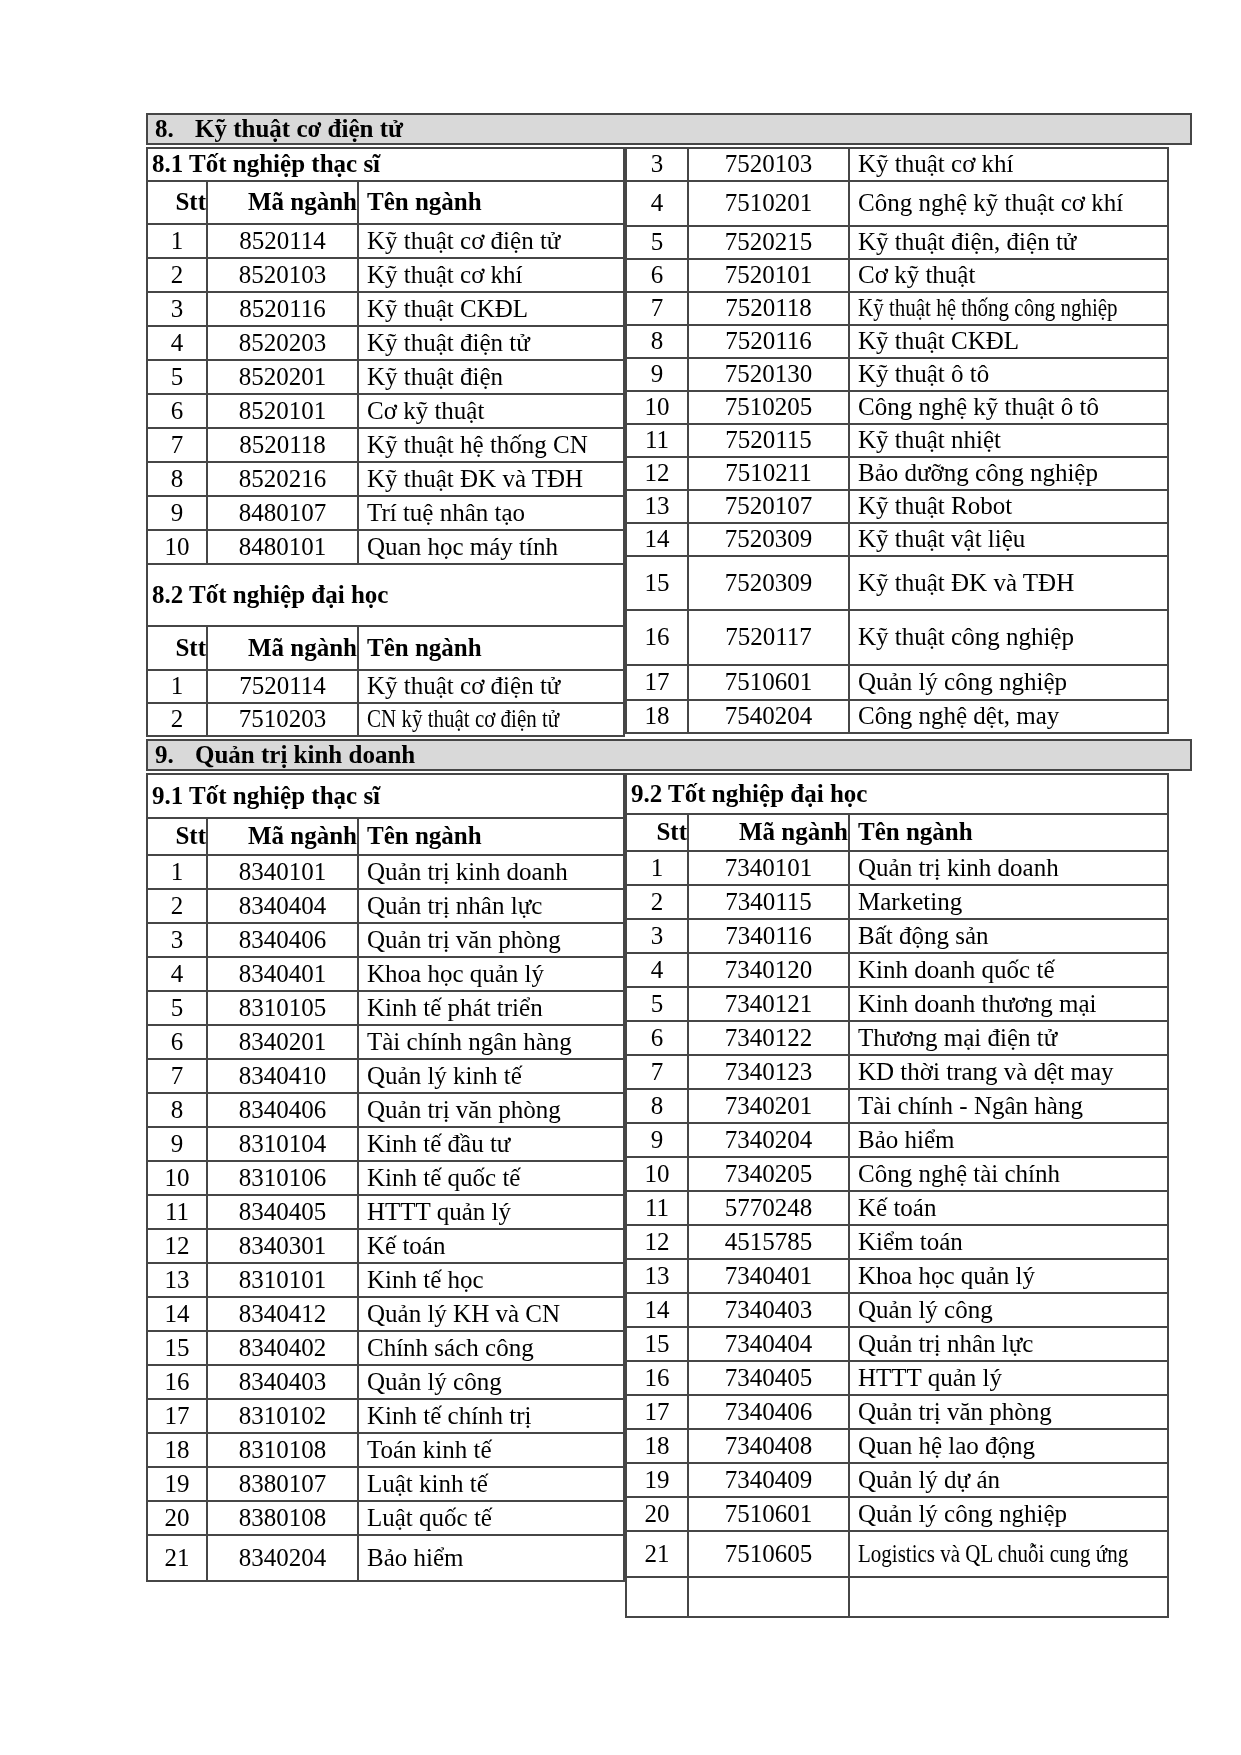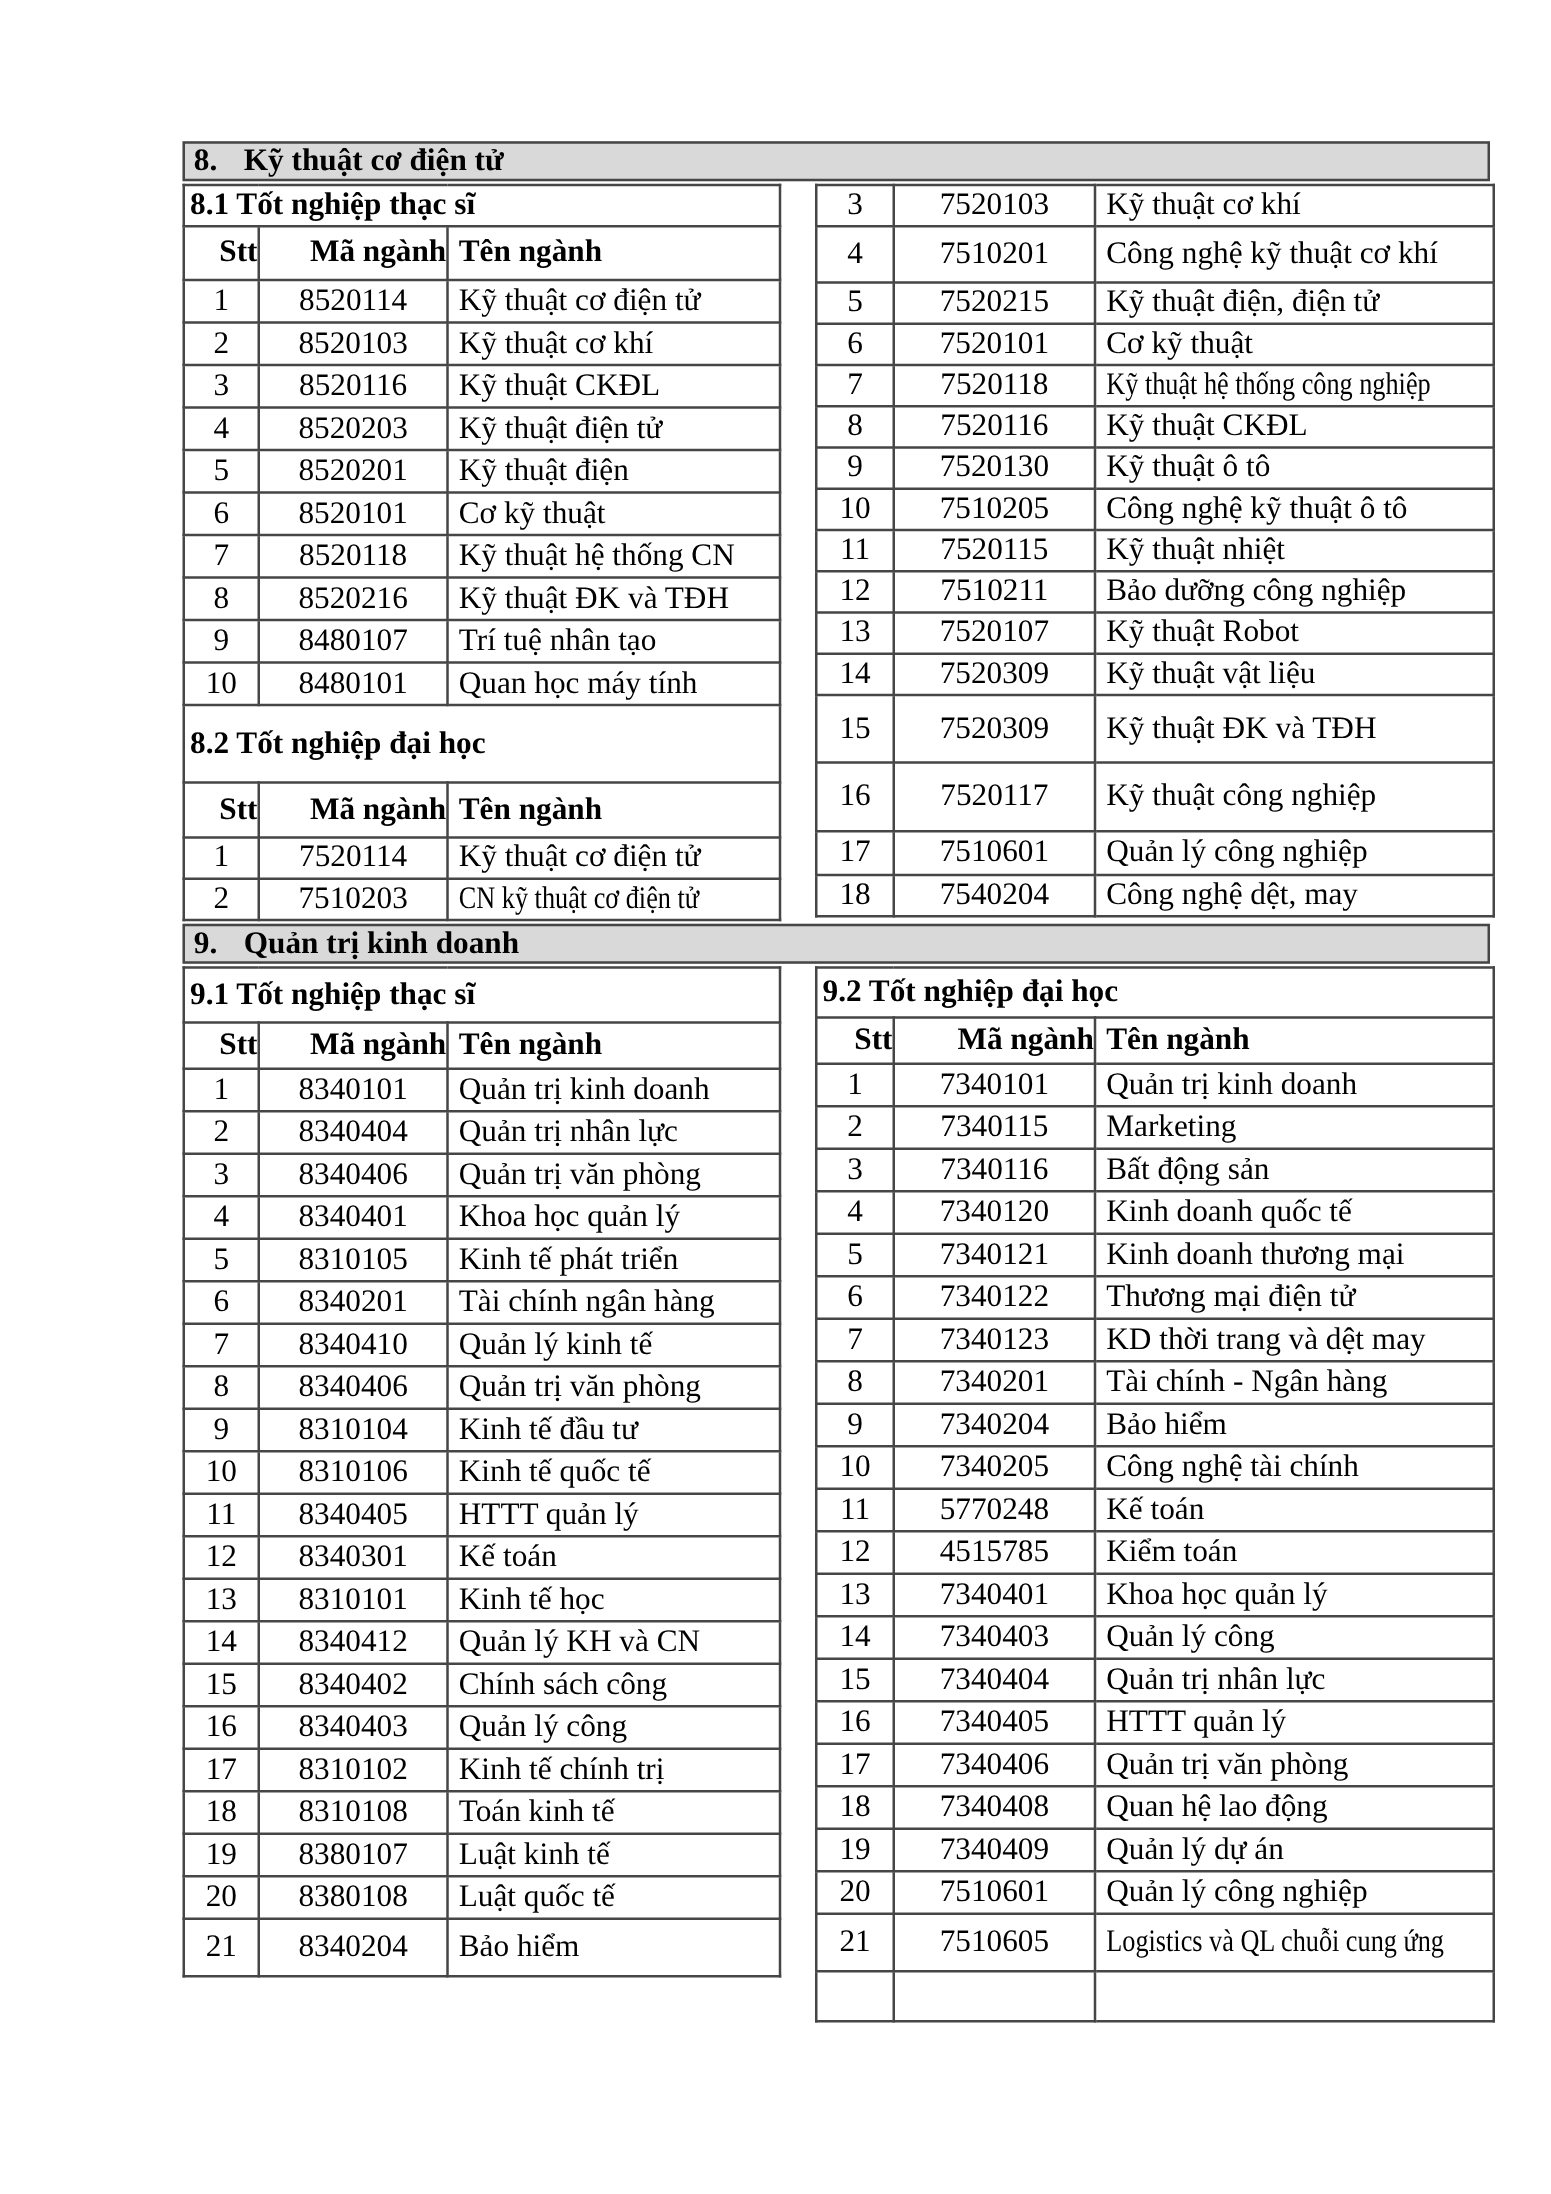--- a/index.html
+++ b/index.html
@@ -18,21 +18,20 @@
     height:32px;
     background:#d9d9d9;
     border:2px solid #464646;
     display:flex;align-items:center;
     font-weight:bold;font-size:25px;
     padding-left:7px;
   }
   .secbar .num{display:inline-block;width:40px;}
   .twocol{
     display:flex;
-    gap:27px;
     align-items:flex-start;
     margin-top:2px;
     margin-bottom:2px;
   }
   table{border-collapse:collapse;table-layout:fixed;}
   .lefttbl{width:477px;}
   .righttbl{width:542px;}
   tr{height:34px;}
   td,th{
     border:2px solid #464646;

